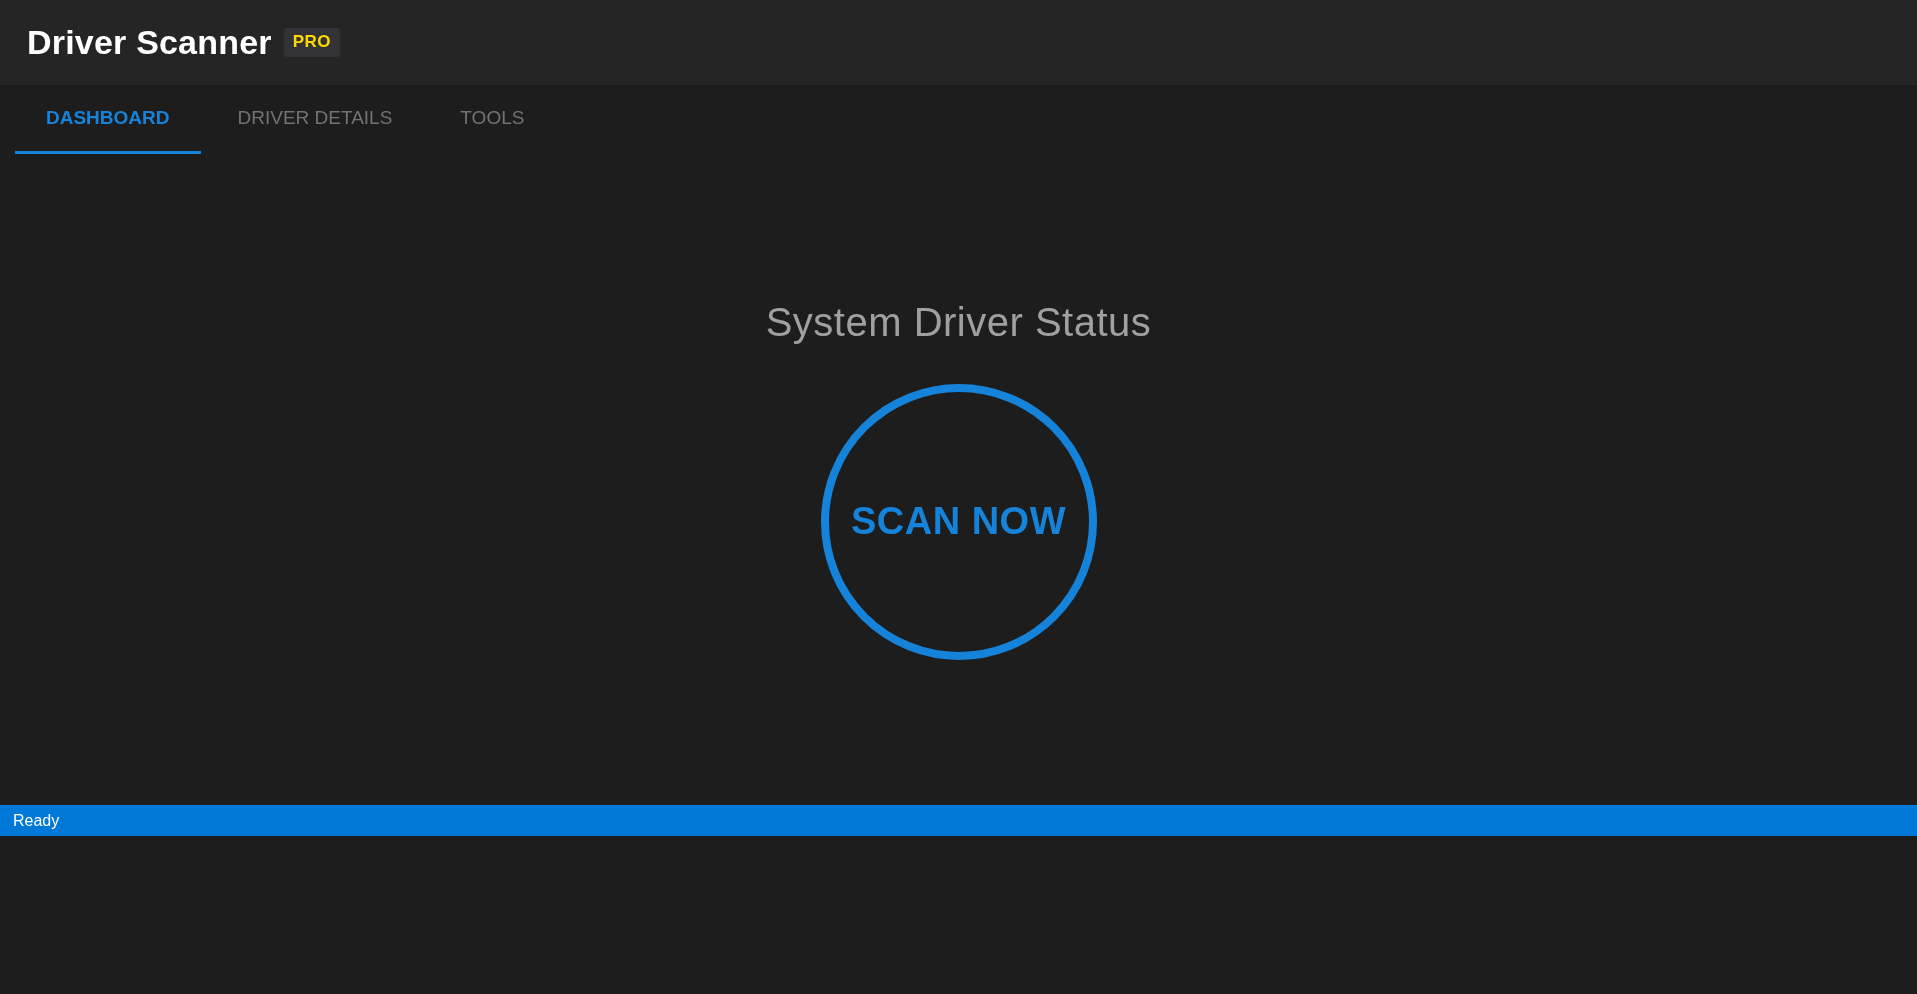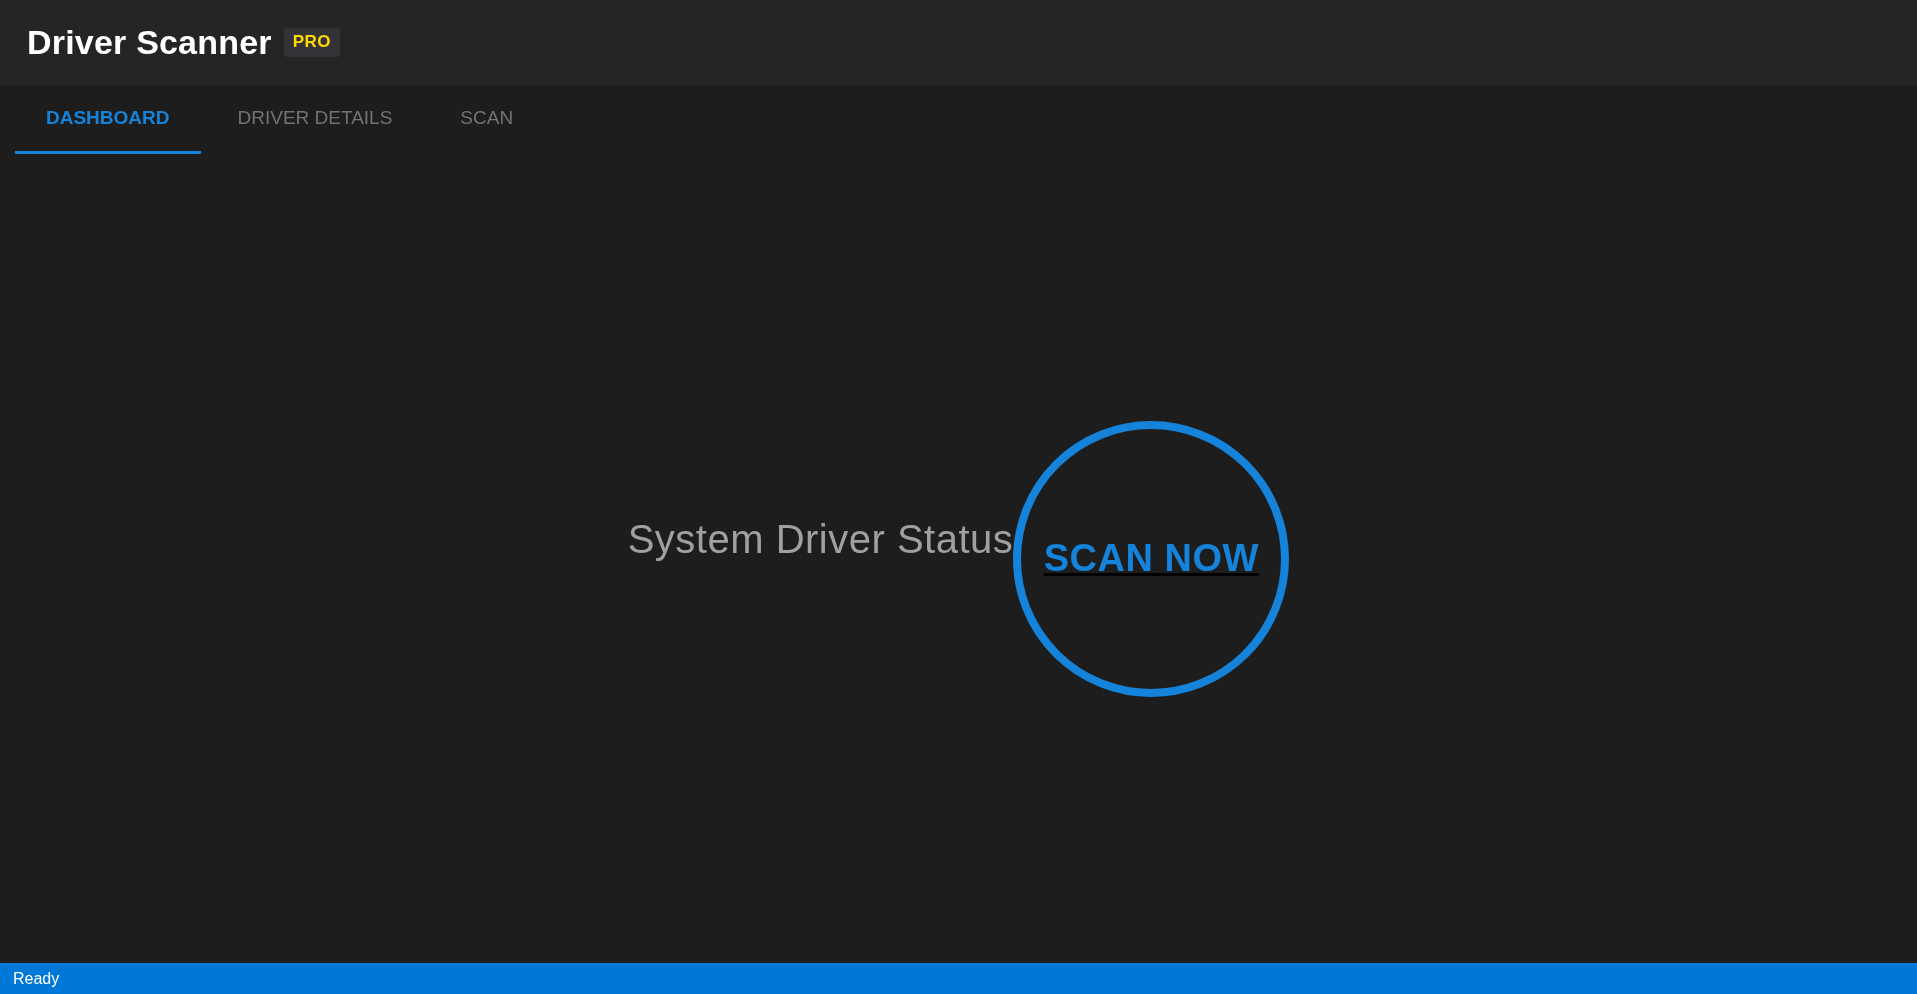--- a/index.html
+++ b/index.html
@@ -3,21 +3,21 @@
 <meta charset="utf-8">
 <style>
   * { margin: 0; padding: 0; box-sizing: border-box; }
   html, body {
     width: 1917px; height: 994px;
     overflow: hidden;
     font-family: "Liberation Sans", sans-serif;
     background: #1d1d1e;
   }
   .window {
-    width: 1917px; height: 994px;
+    width: 1917px; height: 836px;
     display: flex; flex-direction: column;
   }
 
   
   .app-header {
     height: 85px; flex: 0 0 85px;
     background: #252526;
     display: flex; align-items: center;
     padding-left: 27px;
   }
@@ -60,38 +60,37 @@
   .tab.active {
     color: #1583d9;
     font-weight: bold;
     border-bottom: 3px solid #1583d9;
   }
 
   
   .content {
     flex: 1 1 auto;
     background: #1d1d1e;
-    display: flex; flex-direction: row;
+    display: flex; flex-direction: column;
     align-items: center; justify-content: center;
   }
   .status-heading {
     color: #a0a0a0;
     font-size: 40px;
     font-weight: 300;
     letter-spacing: 0.5px;
     margin-bottom: 39px;
   }
   .scan-circle {
     width: 276px; height: 276px;
     border: 8px solid #1583d9;
     border-radius: 50%;
     display: flex; align-items: center; justify-content: center;
     cursor: pointer;
     background: transparent;
-    text-decoration: underline;
   }
   .scan-label {
     color: #1583d9;
     font-size: 38px;
     font-weight: bold;
     letter-spacing: 0.5px;
     white-space: nowrap;
   }
 
   
@@ -112,21 +111,21 @@
 <div class="window">
 
   <div class="app-header">
     <span class="app-title">Driver Scanner</span>
     <span class="pro-badge">PRO</span>
   </div>
 
   <div class="tab-bar">
     <div class="tab active">DASHBOARD</div>
     <div class="tab">DRIVER DETAILS</div>
-    <div class="tab">SCAN</div>
+    <div class="tab">TOOLS</div>
   </div>
 
   <div class="content">
     <div class="status-heading">System Driver Status</div>
     <div class="scan-circle">
       <span class="scan-label">SCAN NOW</span>
     </div>
   </div>
 
   <div class="status-bar">

